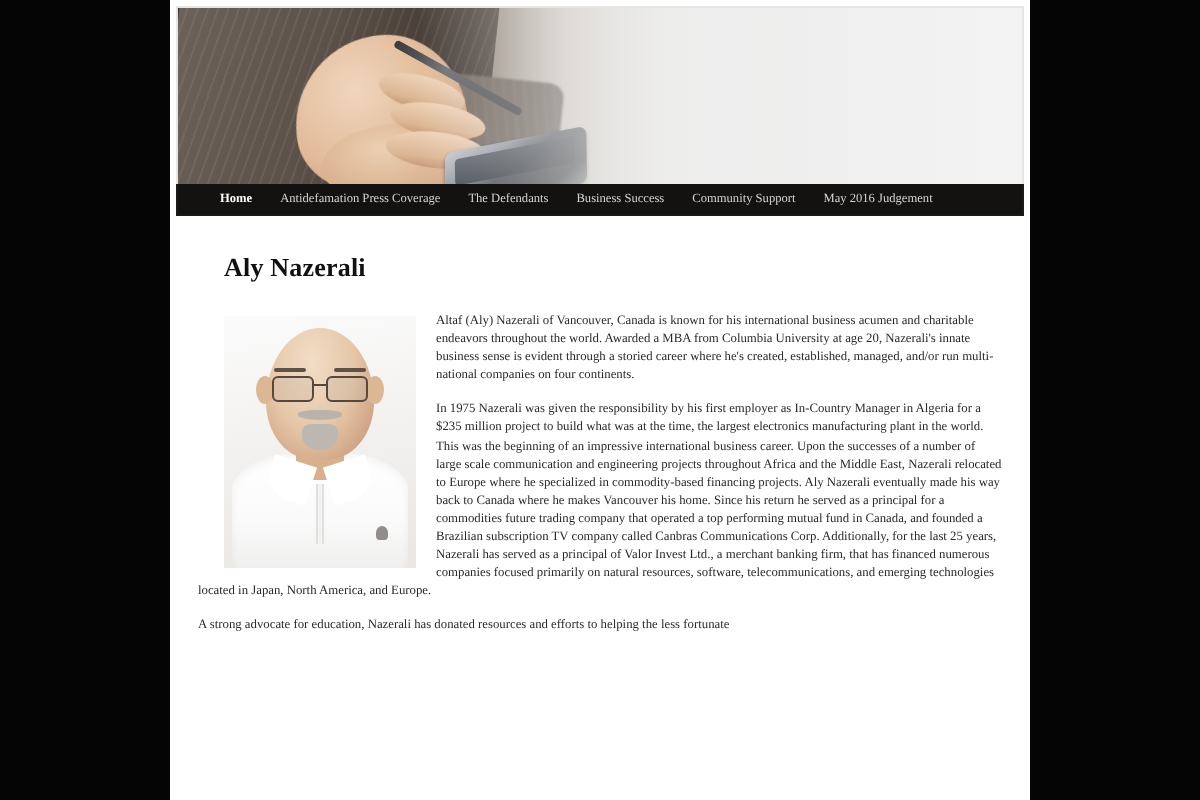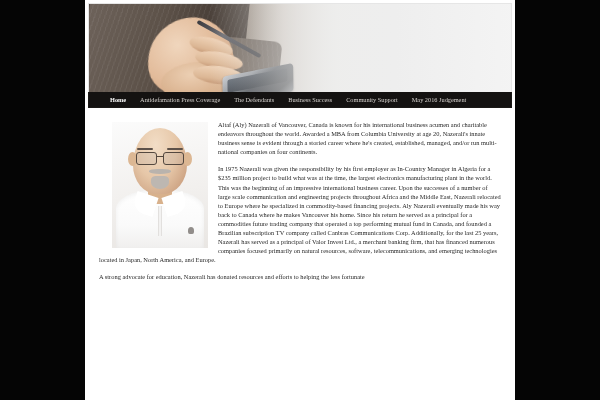--- a/index.html
+++ b/index.html
@@ -320,20 +320,21 @@
     <nav class="nav">
       <a href="#" class="active">Home</a>
       <a href="#">Antidefamation Press Coverage</a>
       <a href="#">The Defendants</a>
       <a href="#">Business Success</a>
       <a href="#">Community Support</a>
       <a href="#">May 2016 Judgement</a>
     </nav>
 
     <div class="content">
+      <h1 class="page-title">Aly Nazerali</h1>
 
       <div class="portrait">
         <div class="bg"></div>
         <div class="shirt"></div>
         <div class="neck"></div>
         <div class="collar-l"></div>
         <div class="collar-r"></div>
         <div class="placket"></div>
         <div class="logo"></div>
         <div class="head"></div>

